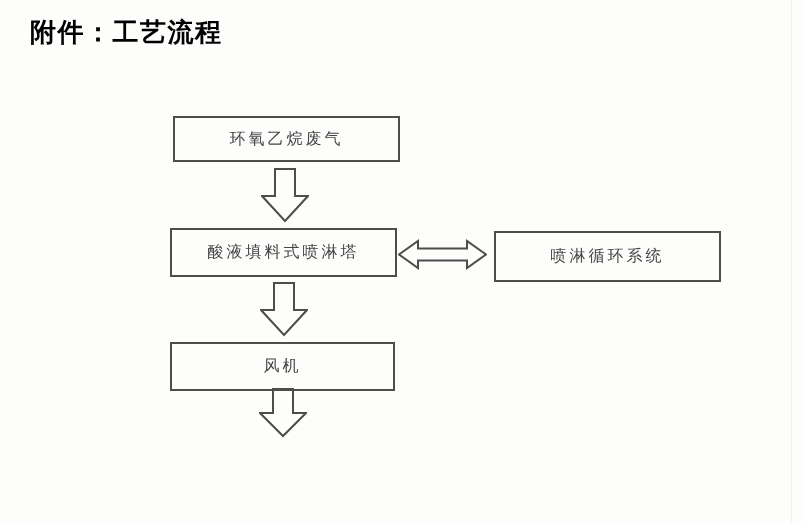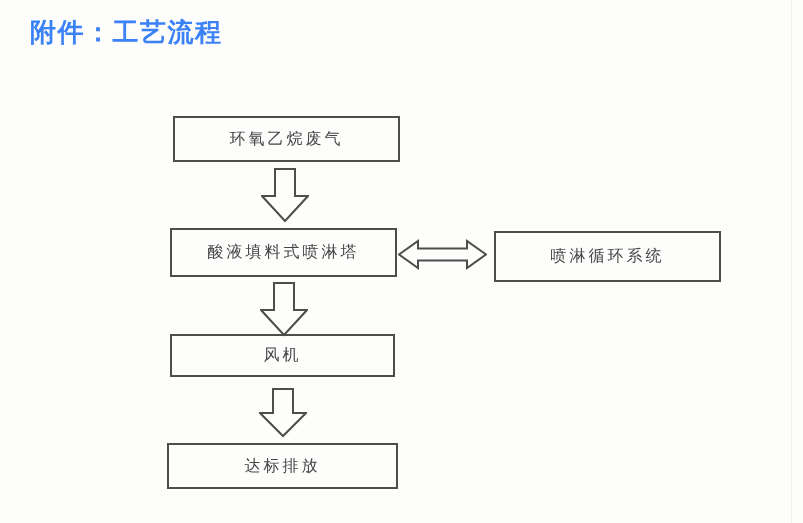--- a/index.html
+++ b/index.html
@@ -13,21 +13,21 @@
     background: #fdfdfc;
     overflow: hidden;
   }
 
   .doc-title {
     position: absolute;
     left: 30px;
     top: 15px;
     font-size: 26px;
     font-weight: 600;
-    color: #3b82f6;
+    color: #000000;
     letter-spacing: 1.5px;
     white-space: nowrap;
   }
 
   .node {
     position: absolute;
     border: 2px solid #4d4d4c;
     background: transparent;
     display: flex;
     align-items: center;
@@ -35,21 +35,21 @@
     font-size: 16px;
     font-weight: 500;
     color: #454545;
     letter-spacing: 3px;
     white-space: nowrap;
   }
 
   .node-waste-gas   { left: 173px; top: 116px; width: 227px; height: 46px; }
   .node-spray-tower { left: 170px; top: 228px; width: 227px; height: 49px; }
   .node-circulation { left: 487px; top: 231px; width: 227px; height: 51px; margin-left: 7px; }
-  .node-fan         { left: 170px; top: 334px; width: 225px; height: 43px; }
+  .node-fan         { left: 170px; top: 342px; width: 225px; height: 49px; }
   .node-discharge   { left: 167px; top: 443px; width: 231px; height: 46px; }
 
   .arrow { position: absolute; line-height: 0; }
   .arrow svg { display: block; }
 
   .arrow-1 { left: 261px; top: 168px; }
   .arrow-2 { left: 398px; top: 239px; }
   .arrow-3 { left: 260px; top: 282px; }
   .arrow-4 { left: 259px; top: 388px; }
 
@@ -94,17 +94,16 @@
   </div>
 
   <div class="node node-fan">风机</div>
 
   <div class="arrow arrow-4">
     <svg width="48" height="50" viewBox="0 0 48 50">
       <polygon points="14,1 34,1 34,25 47,25 24,48 1,25 14,25" fill="none" stroke-width="2" stroke-linejoin="miter" stroke="#4d4d4c"></polygon>
     </svg>
   </div>
 
-  <div class="node node-discharge">达标排放</div>
 
   <div class="scan-edge-line"></div>
 
 </div>
 
 </body></html>

